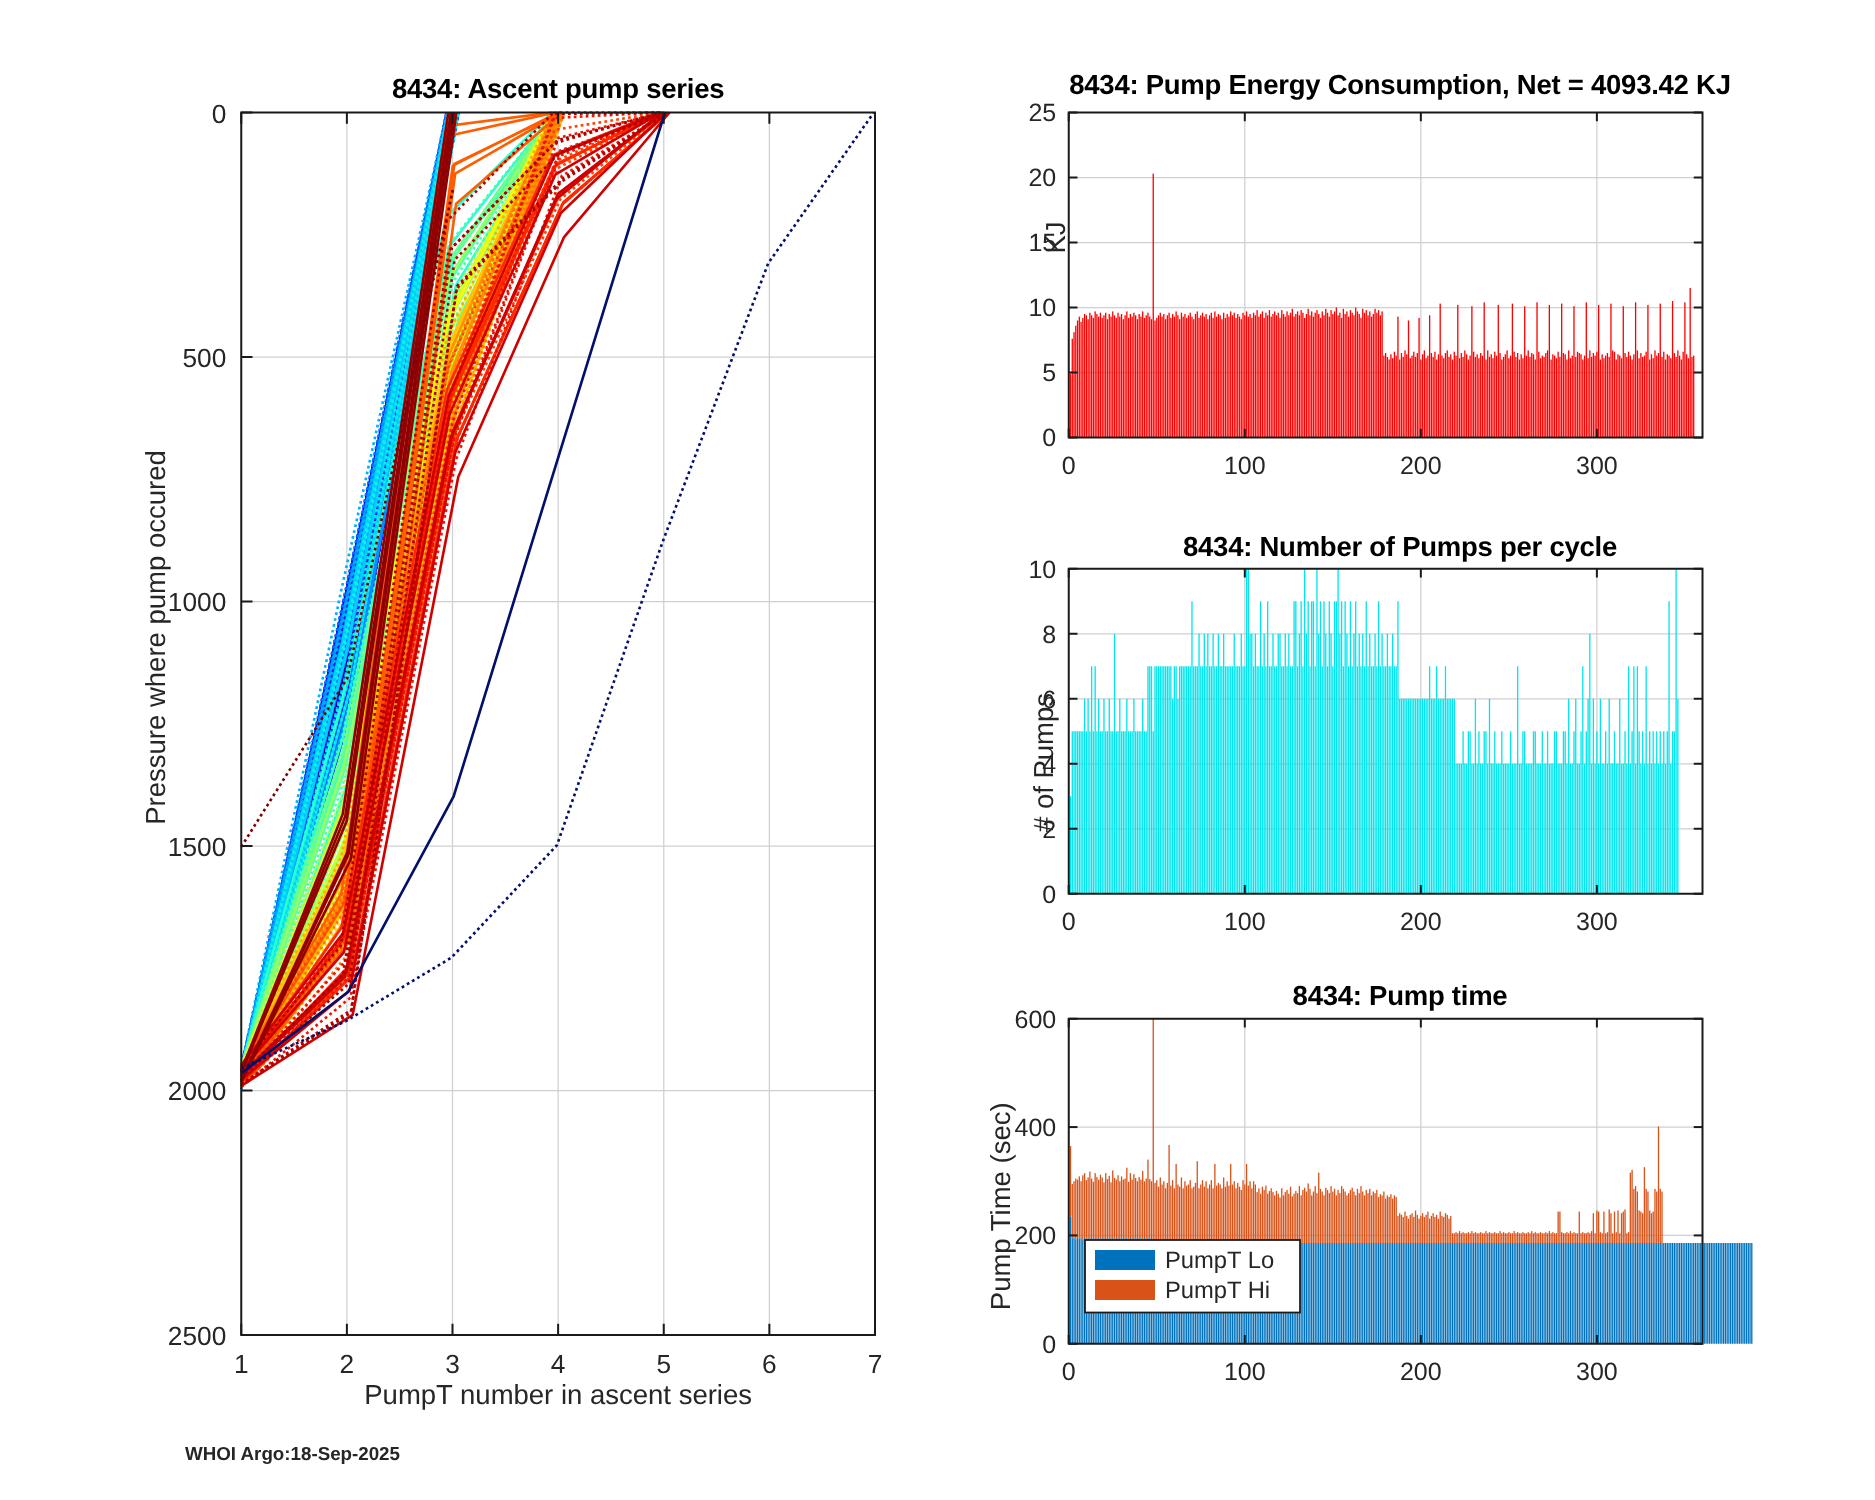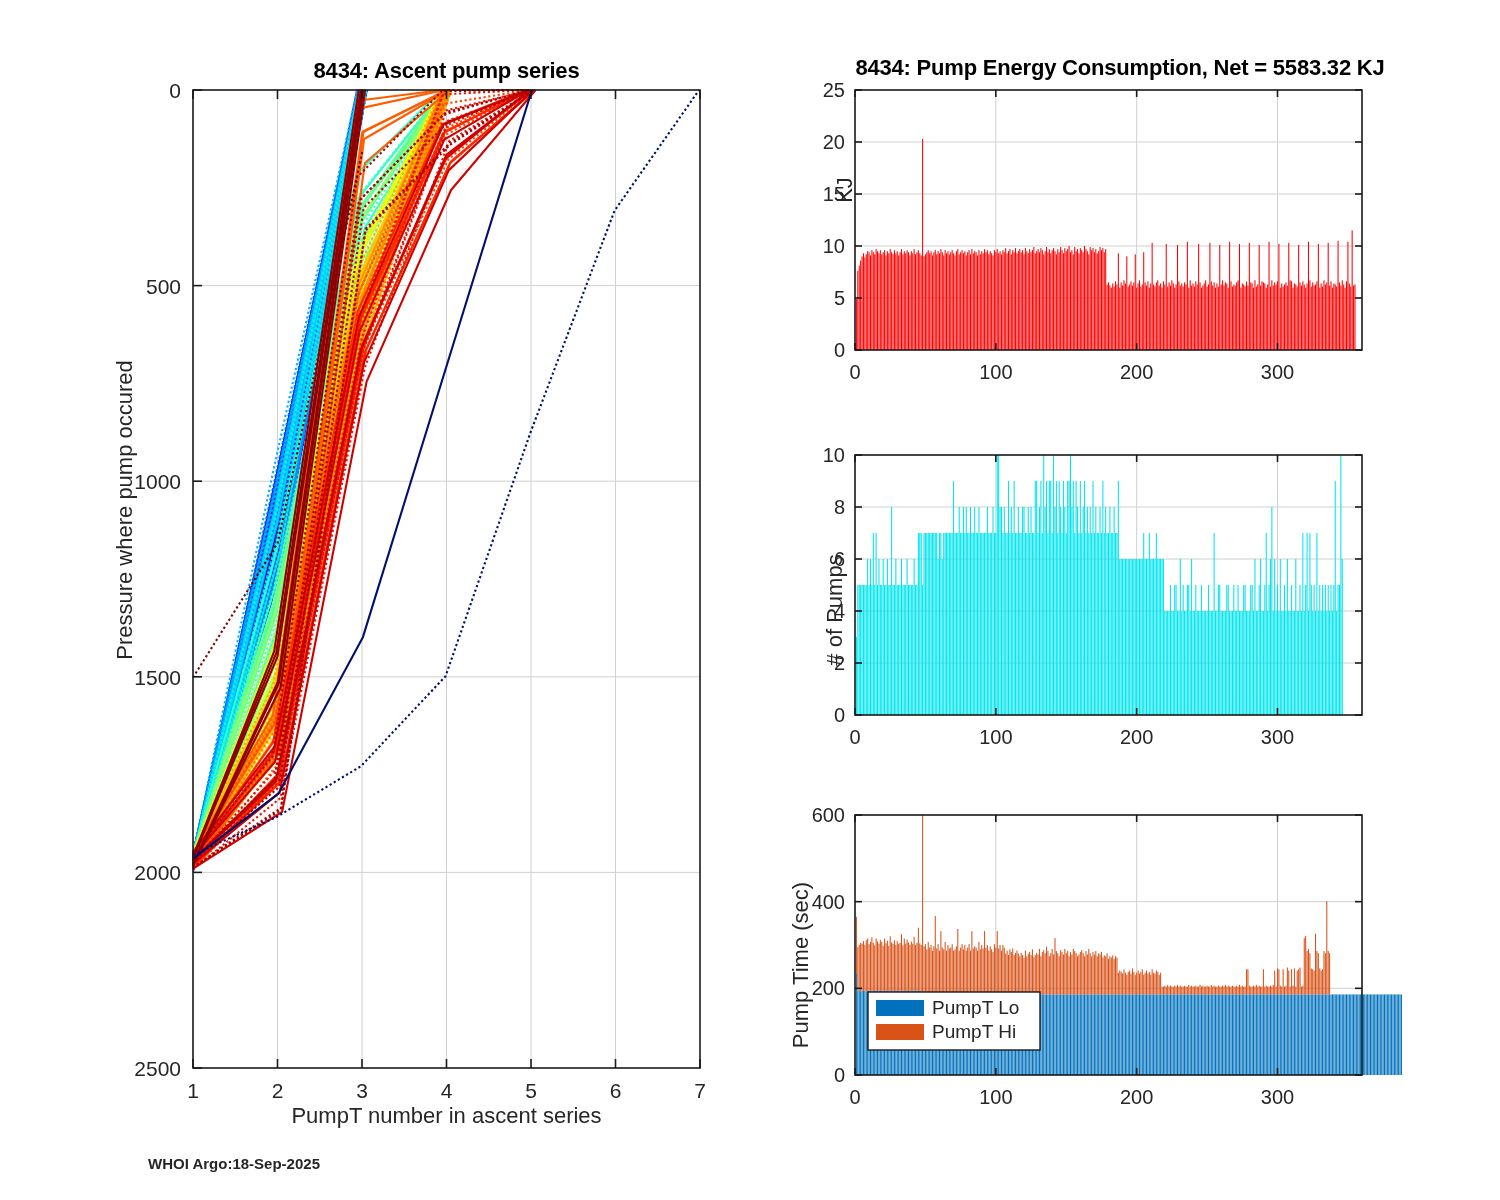--- a/index.html
+++ b/index.html
@@ -274,21 +274,21 @@
       <line x1="193" y1="676.8" x2="202" y2="676.8" stroke="#1a1a1a" stroke-width="1.6"></line>
       <text x="181" y="684.8" text-anchor="end" class="tick">1500</text>
       <line x1="193" y1="872.4000000000001" x2="202" y2="872.4000000000001" stroke="#1a1a1a" stroke-width="1.6"></line>
       <text x="181" y="880.4000000000001" text-anchor="end" class="tick">2000</text>
       <line x1="193" y1="1068" x2="202" y2="1068" stroke="#1a1a1a" stroke-width="1.6"></line>
       <text x="181" y="1076" text-anchor="end" class="tick">2500</text>
     </svg>
 </div>
 
 <div class="panel" style="left:740px;top:0;width:760px;height:400px;">
-  <div class="ptitle" style="left:0px;top:55px;width:760px;">8434: Pump Energy Consumption,  Net = 5583.32 KJ</div>
+  <div class="ptitle" style="left:0px;top:55px;width:760px;">8434: Pump Energy Consumption,  Net = 4093.42 KJ</div>
   <div class="axlabel rot" style="left:92px;top:250px;transform:rotate(-90deg);width:120px;">KJ</div>
   <svg id="svg-energy" width="760" height="400" style="position:absolute;left:0;top:0;">
       <line x1="115" y1="298" x2="622" y2="298" stroke="#d0d0d0" stroke-width="1"></line>
       <line x1="115" y1="246" x2="622" y2="246" stroke="#d0d0d0" stroke-width="1"></line>
       <line x1="115" y1="194" x2="622" y2="194" stroke="#d0d0d0" stroke-width="1"></line>
       <line x1="115" y1="142" x2="622" y2="142" stroke="#d0d0d0" stroke-width="1"></line>
       <line x1="255.83333333333334" y1="90" x2="255.83333333333334" y2="350" stroke="#d0d0d0" stroke-width="1"></line>
       <line x1="396.6666666666667" y1="90" x2="396.6666666666667" y2="350" stroke="#d0d0d0" stroke-width="1"></line>
       <line x1="537.5" y1="90" x2="537.5" y2="350" stroke="#d0d0d0" stroke-width="1"></line>
       <g>
@@ -676,20 +676,21 @@
       <line x1="115" y1="142" x2="122" y2="142" stroke="#1a1a1a" stroke-width="1.6"></line>
       <line x1="622" y1="142" x2="615" y2="142" stroke="#1a1a1a" stroke-width="1.6"></line>
       <text x="105" y="149" text-anchor="end" class="tick-sm">20</text>
       <line x1="115" y1="90" x2="122" y2="90" stroke="#1a1a1a" stroke-width="1.6"></line>
       <line x1="622" y1="90" x2="615" y2="90" stroke="#1a1a1a" stroke-width="1.6"></line>
       <text x="105" y="97" text-anchor="end" class="tick-sm">25</text>
     </svg>
 </div>
 
 <div class="panel" style="left:740px;top:400px;width:760px;height:360px;">
+  <div class="ptitle" style="left:0px;top:25px;width:760px;">8434: Number of Pumps per cycle</div>
   <div class="axlabel rot" style="left:82px;top:330px;transform:rotate(-90deg);width:240px;"># of Pumps</div>
   <svg id="svg-pumps" width="760" height="360" style="position:absolute;left:0;top:0;">
       <line x1="115" y1="263" x2="622" y2="263" stroke="#d0d0d0" stroke-width="1"></line>
       <line x1="115" y1="211" x2="622" y2="211" stroke="#d0d0d0" stroke-width="1"></line>
       <line x1="115" y1="159" x2="622" y2="159" stroke="#d0d0d0" stroke-width="1"></line>
       <line x1="115" y1="107" x2="622" y2="107" stroke="#d0d0d0" stroke-width="1"></line>
       <line x1="255.83333333333334" y1="55" x2="255.83333333333334" y2="315" stroke="#d0d0d0" stroke-width="1"></line>
       <line x1="396.6666666666667" y1="55" x2="396.6666666666667" y2="315" stroke="#d0d0d0" stroke-width="1"></line>
       <line x1="537.5" y1="55" x2="537.5" y2="315" stroke="#d0d0d0" stroke-width="1"></line>
       <g>
@@ -1068,20 +1069,21 @@
       <line x1="115" y1="107" x2="122" y2="107" stroke="#1a1a1a" stroke-width="1.6"></line>
       <line x1="622" y1="107" x2="615" y2="107" stroke="#1a1a1a" stroke-width="1.6"></line>
       <text x="105" y="114" text-anchor="end" class="tick-sm">8</text>
       <line x1="115" y1="55" x2="122" y2="55" stroke="#1a1a1a" stroke-width="1.6"></line>
       <line x1="622" y1="55" x2="615" y2="55" stroke="#1a1a1a" stroke-width="1.6"></line>
       <text x="105" y="62" text-anchor="end" class="tick-sm">10</text>
     </svg>
 </div>
 
 <div class="panel" style="left:740px;top:760px;width:760px;height:400px;">
+  <div class="ptitle" style="left:0px;top:24px;width:760px;">8434: Pump time</div>
   <div class="axlabel rot" style="left:48px;top:370px;transform:rotate(-90deg);width:330px;">Pump Time (sec)</div>
   <svg id="svg-pumptime" width="760" height="400" style="position:absolute;left:0;top:0;">
       <line x1="115" y1="228.33333333333334" x2="622" y2="228.33333333333334" stroke="#d0d0d0" stroke-width="1"></line>
       <line x1="115" y1="141.66666666666669" x2="622" y2="141.66666666666669" stroke="#d0d0d0" stroke-width="1"></line>
       <line x1="255.83333333333334" y1="55" x2="255.83333333333334" y2="315" stroke="#d0d0d0" stroke-width="1"></line>
       <line x1="396.6666666666667" y1="55" x2="396.6666666666667" y2="315" stroke="#d0d0d0" stroke-width="1"></line>
       <line x1="537.5" y1="55" x2="537.5" y2="315" stroke="#d0d0d0" stroke-width="1"></line>
       <g>
         <rect x="115.88" y="213.17" width="1.05" height="101.83" fill="#0072bd"></rect>
         <rect x="115.88" y="156.83" width="1.05" height="56.33" fill="#d95319"></rect>

